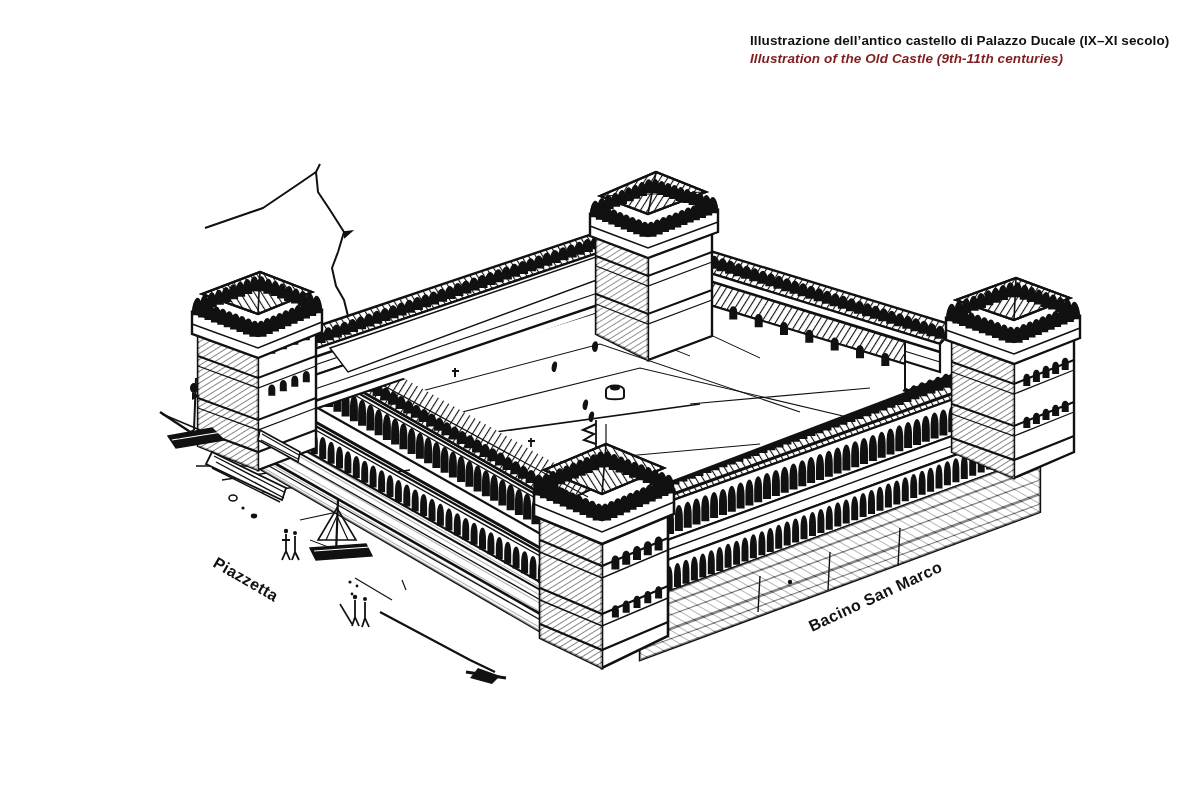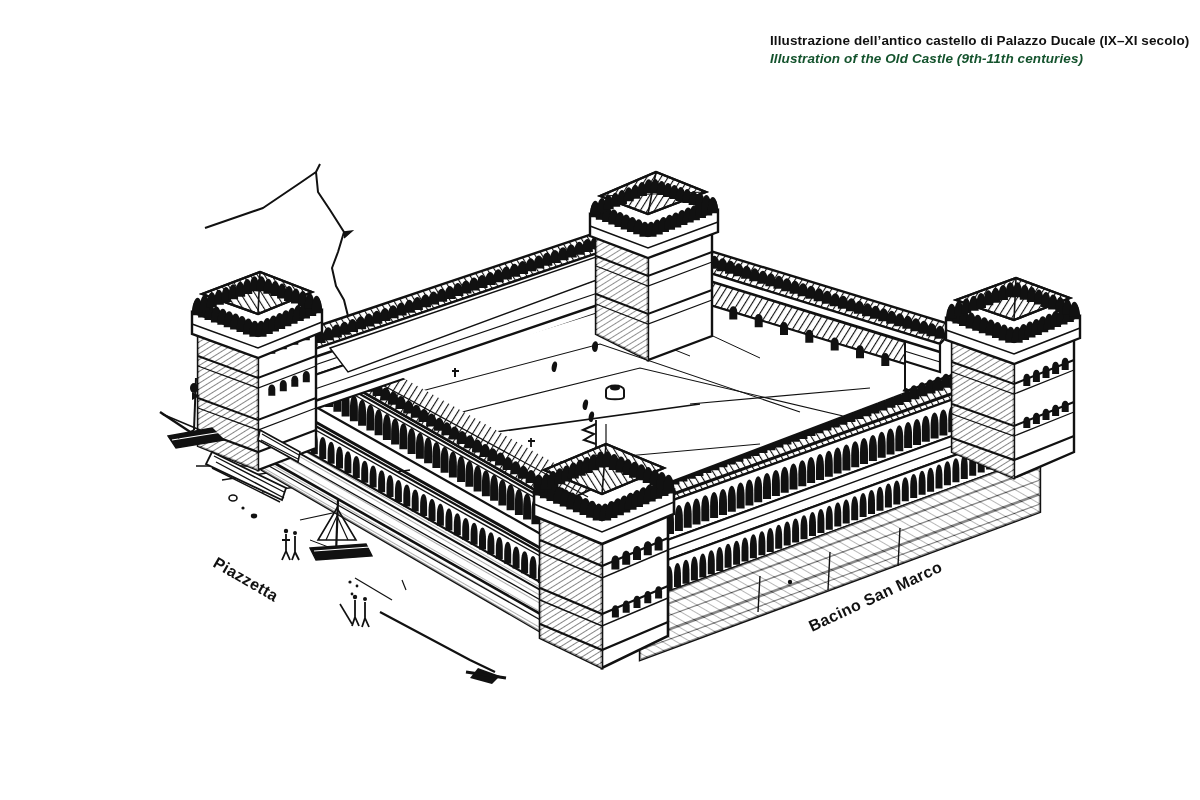--- a/index.html
+++ b/index.html
@@ -12,39 +12,39 @@
   }
   #page {
     position: relative;
     width: 1200px;
     height: 800px;
     background: #ffffff;
     overflow: hidden;
   }
   #caption {
     position: absolute;
-    left: 770px;
+    left: 750px;
     top: 32px;
     width: 430px;
     line-height: 1.35;
   }
   #caption-it {
     display: block;
     font-size: 13.5px;
     font-weight: bold;
     color: #111111;
     letter-spacing: 0.1px;
     white-space: nowrap;
   }
   #caption-en {
     display: block;
     font-size: 13.5px;
     font-weight: bold;
     font-style: italic;
-    color: #14532d;
+    color: #7f1d1d;
     letter-spacing: 0.1px;
     white-space: nowrap;
   }
   #illustration {
     position: absolute;
     left: 0;
     top: 0;
     width: 1200px;
     height: 800px;
   }

